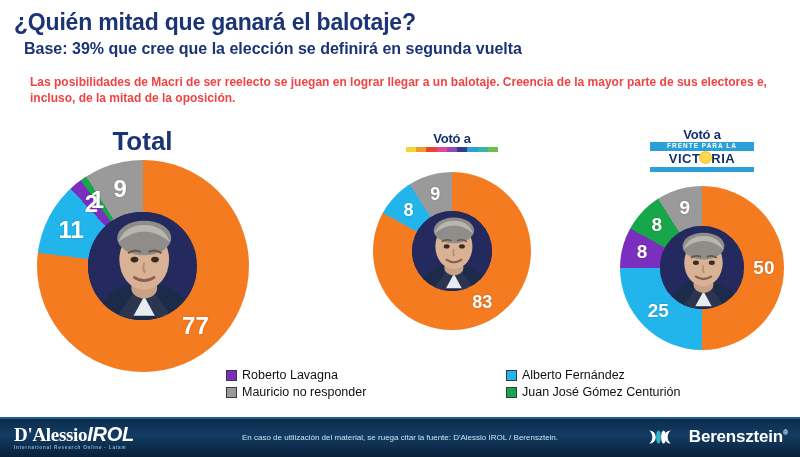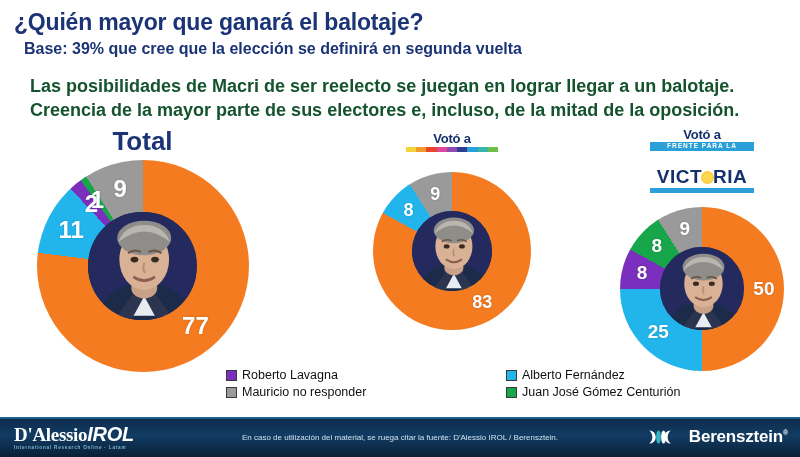--- a/index.html
+++ b/index.html
@@ -17,21 +17,21 @@
   .q-title{
     font-size:23px;font-weight:bold;color:#1b3476;
     letter-spacing:-0.2px;line-height:1.05;
   }
   .q-base{
     font-size:16px;font-weight:bold;color:#1b3476;
     margin-top:7px;margin-left:10px;line-height:1.05;
   }
   .lead{
     margin:16px 14px 0 16px;
-    font-size:18px;color:#14532d;font-weight:600;
+    font-size:12px;color:#ef4444;font-weight:600;
     line-height:1.35;max-width:780px;
   }
 
   
   .charts{position:absolute;top:128px;left:12px;width:800px;height:250px;}
   .chart-block{position:absolute;text-align:center;}
   .chart-title{
     font-size:26px;font-weight:bold;color:#1b3476;
     line-height:1;margin-bottom:6px;
   }
@@ -41,22 +41,22 @@
   .logo-voto{font-size:13px;font-weight:bold;color:#14316e;letter-spacing:-.2px;}
   .logo-camb{font-size:17px;font-weight:bold;color:#14316e;letter-spacing:-.5px;margin-top:1px;}
   .camb-stripe{display:flex;height:5px;width:92px;margin:2px auto 0;}
   .camb-stripe i{flex:1;display:block;}
 
   .fpv-top{
     background:#2a9fd8;color:#ffffff;font-size:6.5px;font-weight:bold;
     letter-spacing:1px;padding:1px 0;width:104px;margin:1px auto 0;
   }
   .fpv-main{
-    font-size:19px;font-weight:bold;color:#14316e;letter-spacing:.5px;
-    line-height:1;margin-top:16px;position:relative;
+    font-size:13px;font-weight:bold;color:#14316e;letter-spacing:.5px;
+    line-height:1;margin-top:0px;position:relative;
   }
   .fpv-sun{
     display:inline-block;width:13px;height:13px;border-radius:50%;
     background:radial-gradient(circle,#ffd84d 45%,#f2a71b 100%);
     vertical-align:-1px;margin:0 -1px;
   }
   .fpv-bar{height:5px;width:104px;background:#2a9fd8;margin:2px auto 0;}
 
   
   .donut-wrap{position:relative;display:inline-block;}
@@ -105,21 +105,21 @@
   .bere{position:absolute;right:12px;display:flex;align-items:center;gap:6px;}
   .bere-name{font-size:17px;color:#ffffff;font-weight:bold;letter-spacing:-.2px;}
   .bere-name sup{font-size:7px;vertical-align:super;}
 </style>
 </head>
 <body>
 
 <div class="slide">
 
   <div class="header">
-    <div class="q-title">¿Quién mayor que ganará el balotaje?</div>
+    <div class="q-title">¿Quién mitad que ganará el balotaje?</div>
     <div class="q-base">Base: 39% que cree que la elección se definirá en segunda vuelta</div>
     <div class="lead">Las posibilidades de Macri de ser reelecto se juegan en lograr llegar a un balotaje. Creencia de la mayor parte de sus electores e, incluso, de la mitad de la oposición.</div>
   </div>
 
   <div class="charts">
 
     <div class="chart-block" id="block-total" style="left:8px;top:0px;width:245px;">
       <div class="chart-title">Total</div>
       <div class="donut-wrap" id="donut-total"><div class="donut" style="width: 212px; height: 212px; background: conic-gradient(rgb(244, 123, 32) 0deg, rgb(244, 123, 32) 277.2deg, rgb(34, 181, 236) 277.2deg, rgb(34, 181, 236) 316.8deg, rgb(123, 47, 190) 316.8deg, rgb(123, 47, 190) 324deg, rgb(23, 166, 74) 324deg, rgb(23, 166, 74) 327.6deg, rgb(154, 154, 154) 327.6deg, rgb(154, 154, 154) 360deg);">
             <div class="hole" style="width: 108.12px; height: 108.12px; left: 51.94px; top: 51.94px;">

